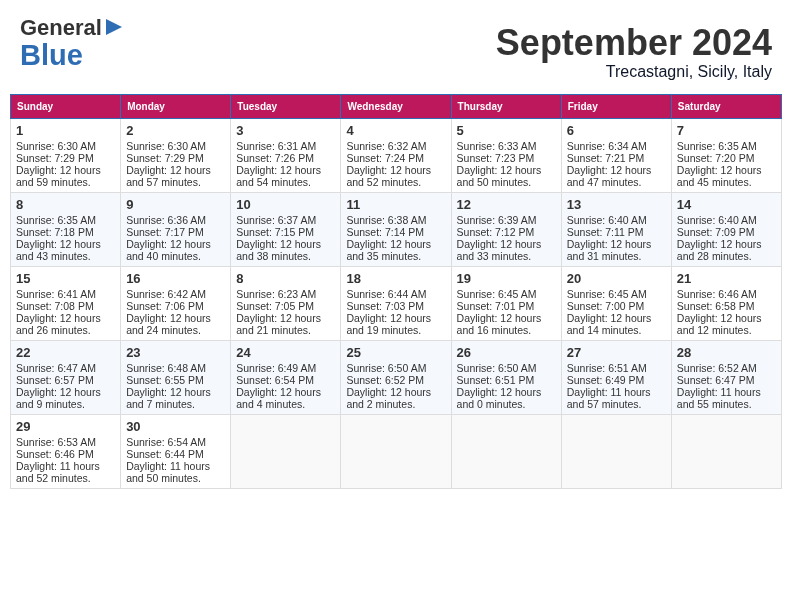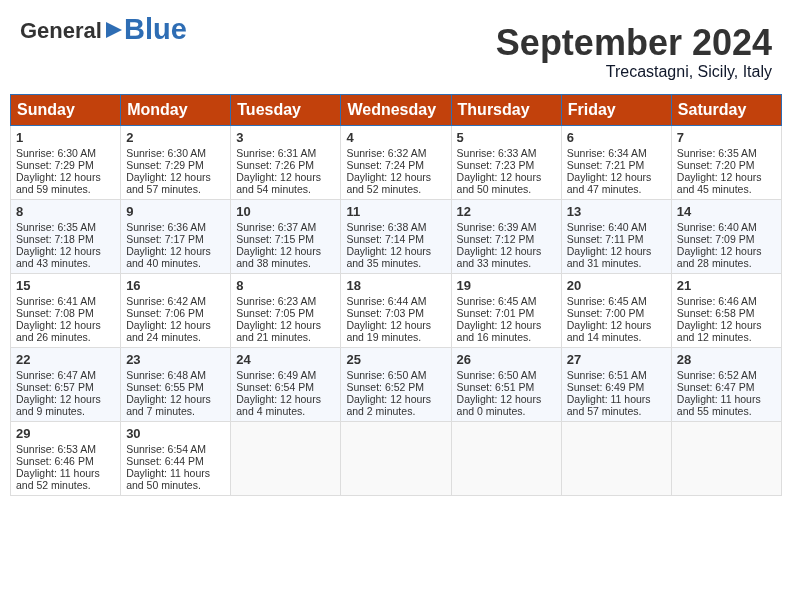--- a/index.html
+++ b/index.html
@@ -12,22 +12,22 @@
     }
     .header {
       display: flex;
       justify-content: space-between;
       align-items: flex-start;
       margin-bottom: 8px;
       padding: 5px 10px;
     }
     .logo {
       display: flex;
-      flex-direction: row;
-      align-items: flex-end;
+      flex-direction: column;
+      align-items: flex-start;
     }
     .title-section {
       text-align: right;
     }
     .month-title {
       font-size: 36px;
       font-weight: bold;
       color: #333;
       line-height: 1.1;
       margin-top: 8px;
@@ -35,25 +35,25 @@
     .location {
       font-size: 16px;
       color: #0f172a;
     }
     .calendar {
       width: 100%;
       border-collapse: collapse;
       border: 1px solid #ccc;
     }
     .calendar th {
-      background-color: #c2410c;
+      background-color: #be185d;
       color: #fff;
       text-align: left;
       padding: 6px 6px;
-      font-size: 16px;
+      font-size: 10px;
       font-weight: bold;
       border: 1px solid #2e6db4;
     }
     .calendar td {
       vertical-align: top;
       padding: 4px 5px;
       font-size: 10.5px;
       color: #333;
       border: 1px solid #ddd;
       width: calc(100% / 7);

